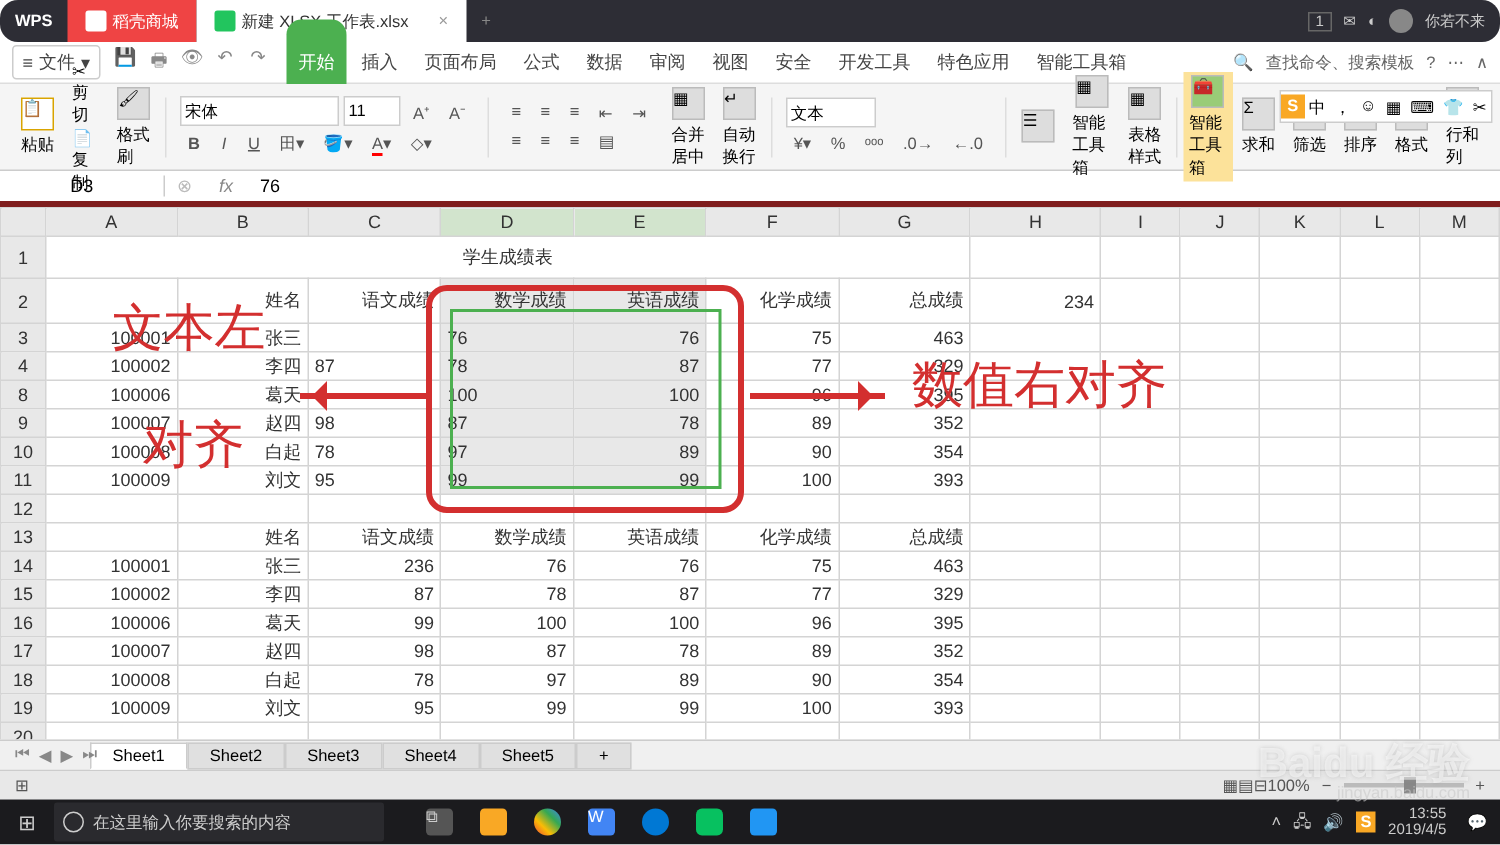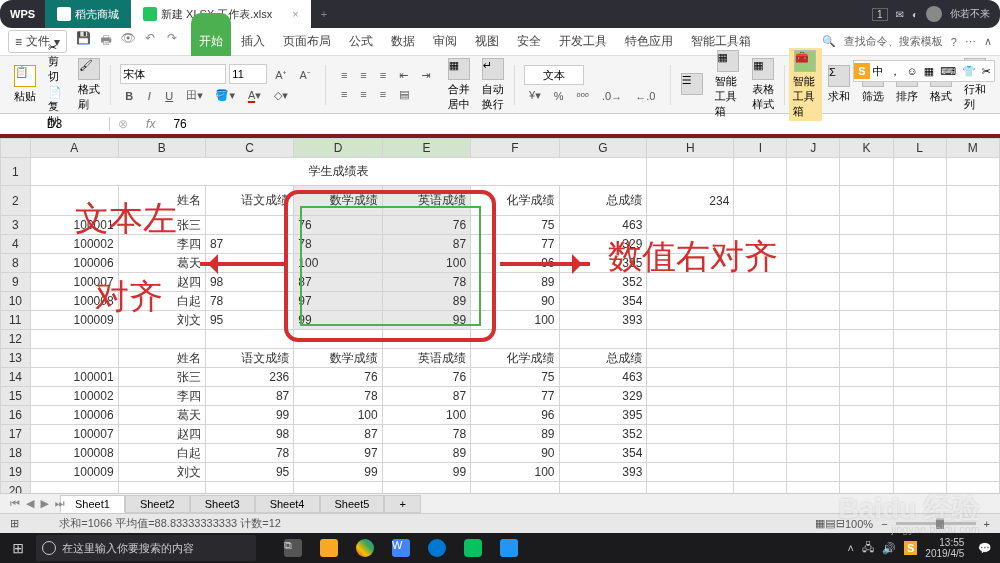--- a/index.html
+++ b/index.html
@@ -2,21 +2,21 @@
 <html><head>
 <meta charset="utf-8">
 <style>
 * { margin: 0; padding: 0; box-sizing: border-box; font-family: "Microsoft YaHei", Arial, sans-serif; }
 body { width: 1000px; height: 563px; background: #fff; overflow: hidden; position: relative; }
 
 
 .titlebar { height: 28px; background: #2d2d35; display: flex; align-items: center; color: #ccc; font-size: 11px; border-radius: 12px; }
 .titlebar .logo { padding: 0 10px; font-weight: bold; color: #fff; }
 .titlebar .tab { padding: 0 12px; height: 28px; display: flex; align-items: center; gap: 4px; }
-.titlebar .tab.orange { background: #0f766e; color: #fff; }
+.titlebar .tab.orange { background: #ef4444; color: #fff; }
 .titlebar .tab.active { background: #fff; color: #333; }
 .titlebar .tab-icon { width: 14px; height: 14px; background: #22c55e; border-radius: 2px; }
 .titlebar .tab.orange .tab-icon { background: #fff; }
 .titlebar .add { padding: 0 10px; color: #888; }
 .titlebar .spacer { flex: 1; }
 .titlebar .right { display: flex; align-items: center; gap: 8px; padding-right: 10px; font-size: 10px; }
 .titlebar .num { border: 1px solid #666; padding: 0 4px; }
 .titlebar .avatar { width: 16px; height: 16px; border-radius: 50%; background: #888; }
 
 
@@ -213,21 +213,21 @@
       <div class="ico">▦</div>
       <span>合并居中</span>
     </div>
   <div class="big">
       <div class="ico">↵</div>
       <span>自动换行</span>
     </div>
   <div class="sep"></div>
   <div class="group">
     <div class="row">
-        <input class="combo" style="width: 60px; text-align: center;" value="文本">
+        <input class="combo" style="width: 60px;" value="文本">
       </div>
     <div class="row">
         <span class="btn">¥▾</span>
         <span class="btn">%</span>
         <span class="btn">ᵒᵒᵒ</span>
         <span class="btn">.0→</span>
         <span class="btn">←.0</span>
       </div>
   </div>
   <div class="sep"></div>
@@ -610,21 +610,20 @@
   <div class="stab active">Sheet1</div>
   <div class="stab">Sheet2</div>
   <div class="stab">Sheet3</div>
   <div class="stab">Sheet4</div>
   <div class="stab">Sheet5</div>
   <div class="stab">+</div>
 </div>
 
 <div class="statusbar">
   <span>⊞</span>
-  <span style="margin-left:40px">求和=1066  平均值=88.83333333333  计数=12</span>
   <div class="spacer"></div>
   <span>▦</span>
   <span>▤</span>
   <span>⊟</span>
   <div class="zoom">
     <span>100%</span>
     <span>−</span>
     <div class="slider"></div>
     <span>+</span>
   </div>

